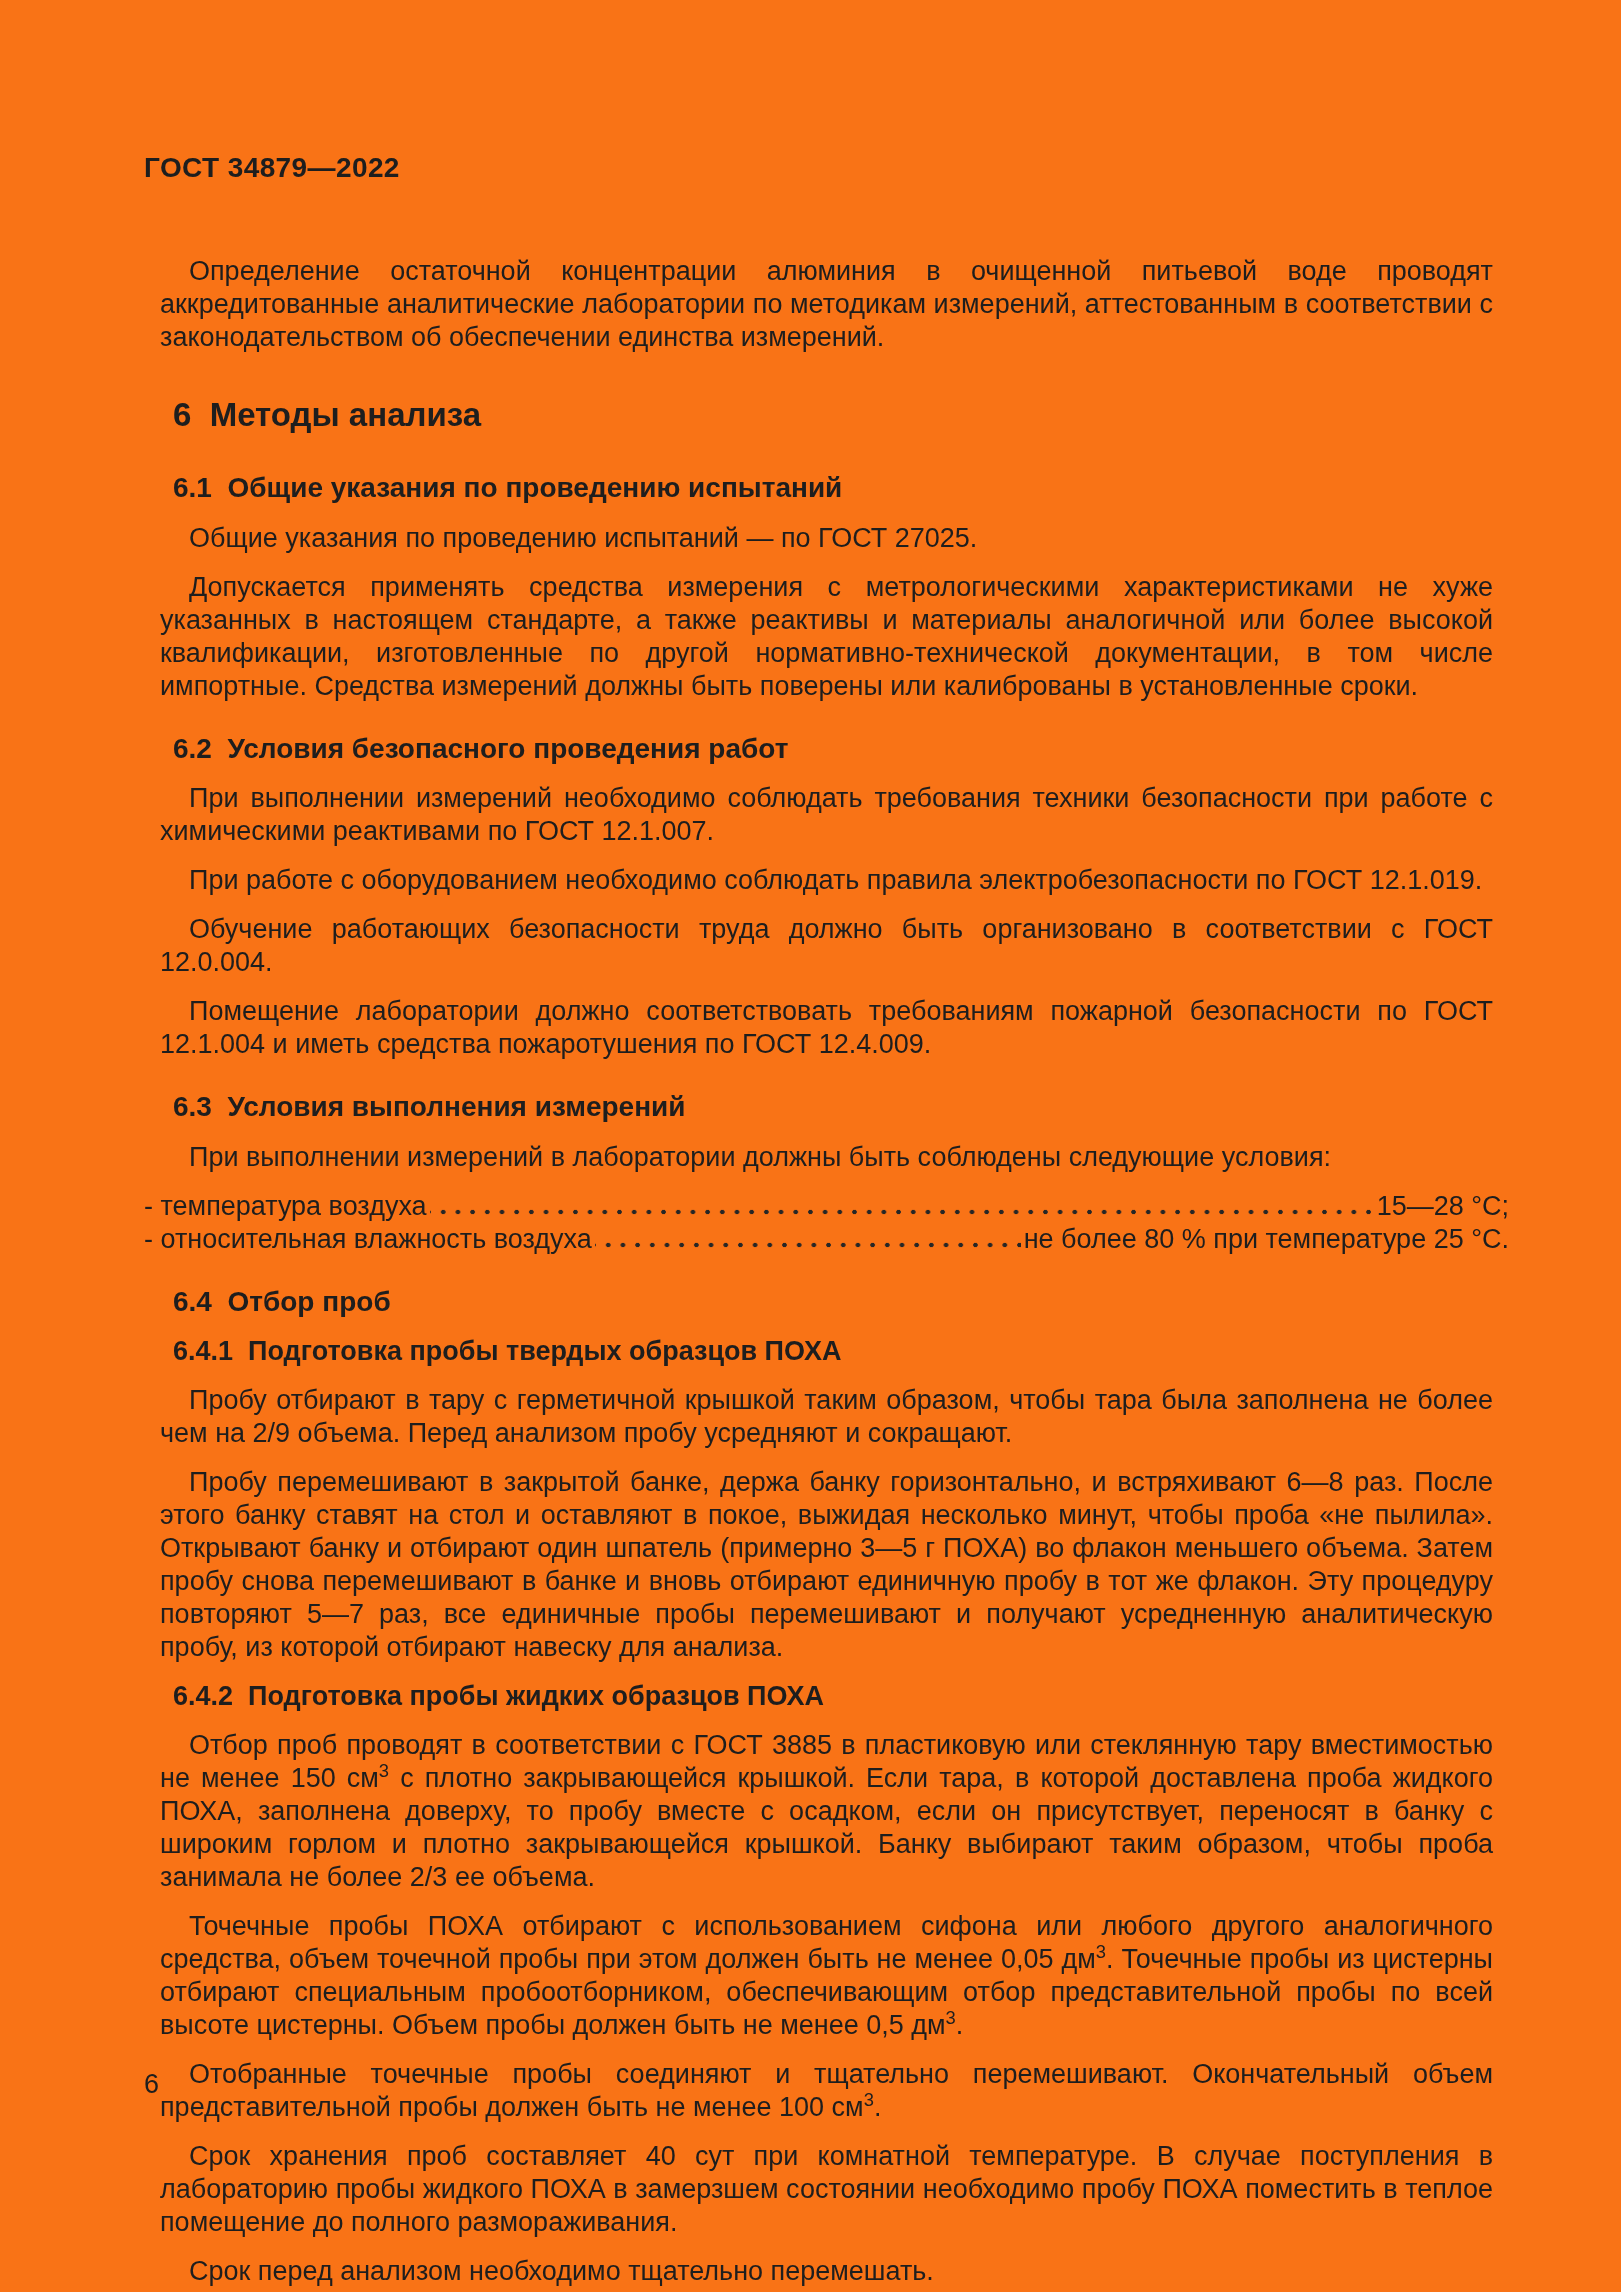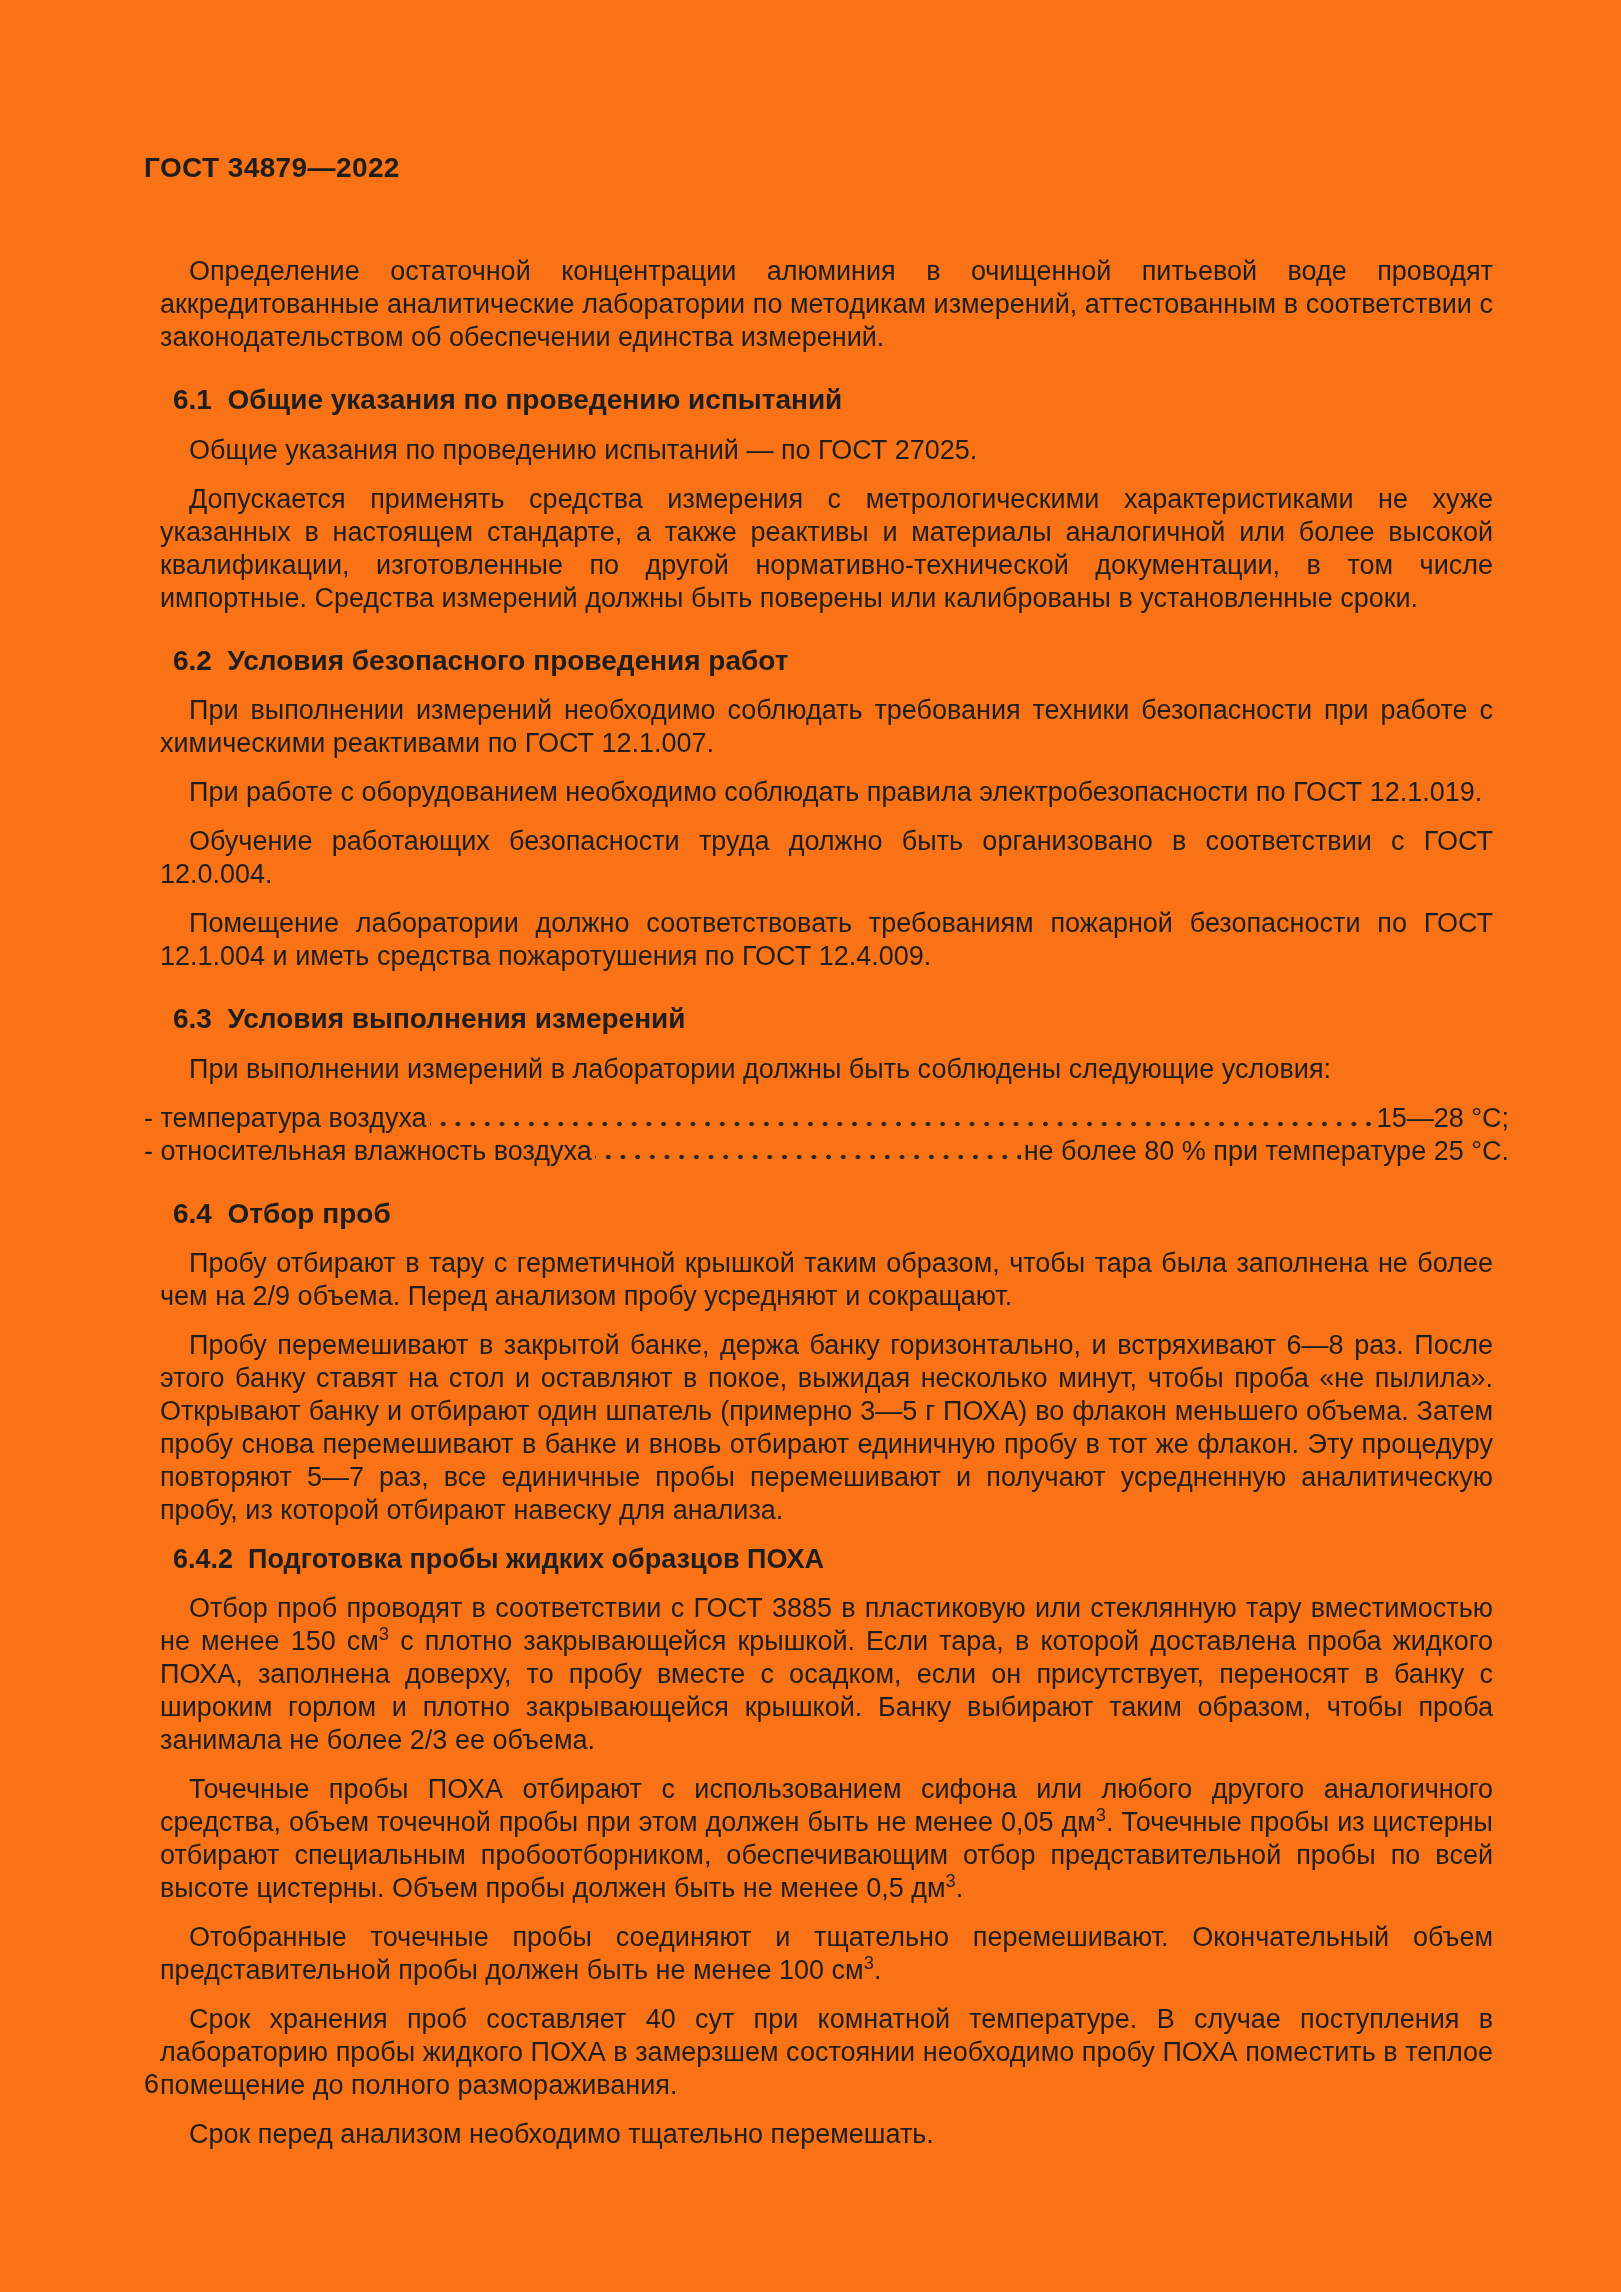--- a/index.html
+++ b/index.html
@@ -91,20 +91,21 @@
   }
 </style>
 </head>
 <body>
 
 <div class="page">
   <div class="doc-header">ГОСТ 34879—2022</div>
 
   <main class="content">
       <p class="para">Определение остаточной концентрации алюминия в очищенной питьевой воде проводят аккредитованные аналитические лаборатории по методикам измерений, аттестованным в соответствии с законодательством об обеспечении единства измерений.</p>
+      <div class="h1">6&nbsp; Методы анализа</div>
       <div class="h2">6.1&nbsp; Общие указания по проведению испытаний</div>
       <p class="para">Общие указания по проведению испытаний — по ГОСТ 27025.</p>
       <p class="para">Допускается применять средства измерения с метрологическими характеристиками не хуже указанных в настоящем стандарте, а также реактивы и материалы аналогичной или более высокой квалификации, изготовленные по другой нормативно-технической документации, в том числе импортные. Средства измерений должны быть поверены или калиброваны в установленные сроки.</p>
       <div class="h2">6.2&nbsp; Условия безопасного проведения работ</div>
       <p class="para">При выполнении измерений необходимо соблюдать требования техники безопасности при работе с химическими реактивами по ГОСТ 12.1.007.</p>
       <p class="para">При работе с оборудованием необходимо соблюдать правила электробезопасности по ГОСТ 12.1.019.</p>
       <p class="para">Обучение работающих безопасности труда должно быть организовано в соответствии с ГОСТ 12.0.004.</p>
       <p class="para">Помещение лаборатории должно соответствовать требованиям пожарной безопасности по ГОСТ 12.1.004 и иметь средства пожаротушения по ГОСТ 12.4.009.</p>
       <div class="h2">6.3&nbsp; Условия выполнения измерений</div>
       <p class="para">При выполнении измерений в лаборатории должны быть соблюдены следующие условия:</p>
@@ -112,20 +113,21 @@
         <span class="leader-label">-&nbsp;температура воздуха</span>
         <span class="leader-dots"></span>
         <span class="leader-value">15—28 °С;</span>
       </div>
       <div class="leader-row">
         <span class="leader-label">-&nbsp;относительная влажность воздуха</span>
         <span class="leader-dots"></span>
         <span class="leader-value">не более 80 % при температуре 25 °С.</span>
       </div>
       <div class="h2">6.4&nbsp; Отбор проб</div>
+      <div class="h3">6.4.1&nbsp; Подготовка пробы твердых образцов ПОХА</div>
       <p class="para">Пробу отбирают в тару с герметичной крышкой таким образом, чтобы тара была заполнена не более чем на 2/9 объема. Перед анализом пробу усредняют и сокращают.</p>
       <p class="para">Пробу перемешивают в закрытой банке, держа банку горизонтально, и встряхивают 6—8 раз. После этого банку ставят на стол и оставляют в покое, выжидая несколько минут, чтобы проба «не пылила». Открывают банку и отбирают один шпатель (примерно 3—5 г ПОХА) во флакон меньшего объема. Затем пробу снова перемешивают в банке и вновь отбирают единичную пробу в тот же флакон. Эту процедуру повторяют 5—7 раз, все единичные пробы перемешивают и получают усредненную аналитическую пробу, из которой отбирают навеску для анализа.</p>
       <div class="h3">6.4.2&nbsp; Подготовка пробы жидких образцов ПОХА</div>
       <p class="para">Отбор проб проводят в соответствии с ГОСТ 3885 в пластиковую или стеклянную тару вместимостью не менее 150 см<sup class="sup3">3</sup> с плотно закрывающейся крышкой. Если тара, в которой доставлена проба жидкого ПОХА, заполнена доверху, то пробу вместе с осадком, если он присутствует, переносят в банку с широким горлом и плотно закрывающейся крышкой. Банку выбирают таким образом, чтобы проба занимала не более 2/3 ее объема.</p>
       <p class="para">Точечные пробы ПОХА отбирают с использованием сифона или любого другого аналогичного средства, объем точечной пробы при этом должен быть не менее 0,05 дм<sup class="sup3">3</sup>. Точечные пробы из цистерны отбирают специальным пробоотборником, обеспечивающим отбор представительной пробы по всей высоте цистерны. Объем пробы должен быть не менее 0,5 дм<sup class="sup3">3</sup>.</p>
       <p class="para">Отобранные точечные пробы соединяют и тщательно перемешивают. Окончательный объем представительной пробы должен быть не менее 100 см<sup class="sup3">3</sup>.</p>
       <p class="para">Срок хранения проб составляет 40 сут при комнатной температуре. В случае поступления в лабораторию пробы жидкого ПОХА в замерзшем состоянии необходимо пробу ПОХА поместить в теплое помещение до полного размораживания.</p>
       <p class="para">Срок перед анализом необходимо тщательно перемешать.</p>
     </main>
 

